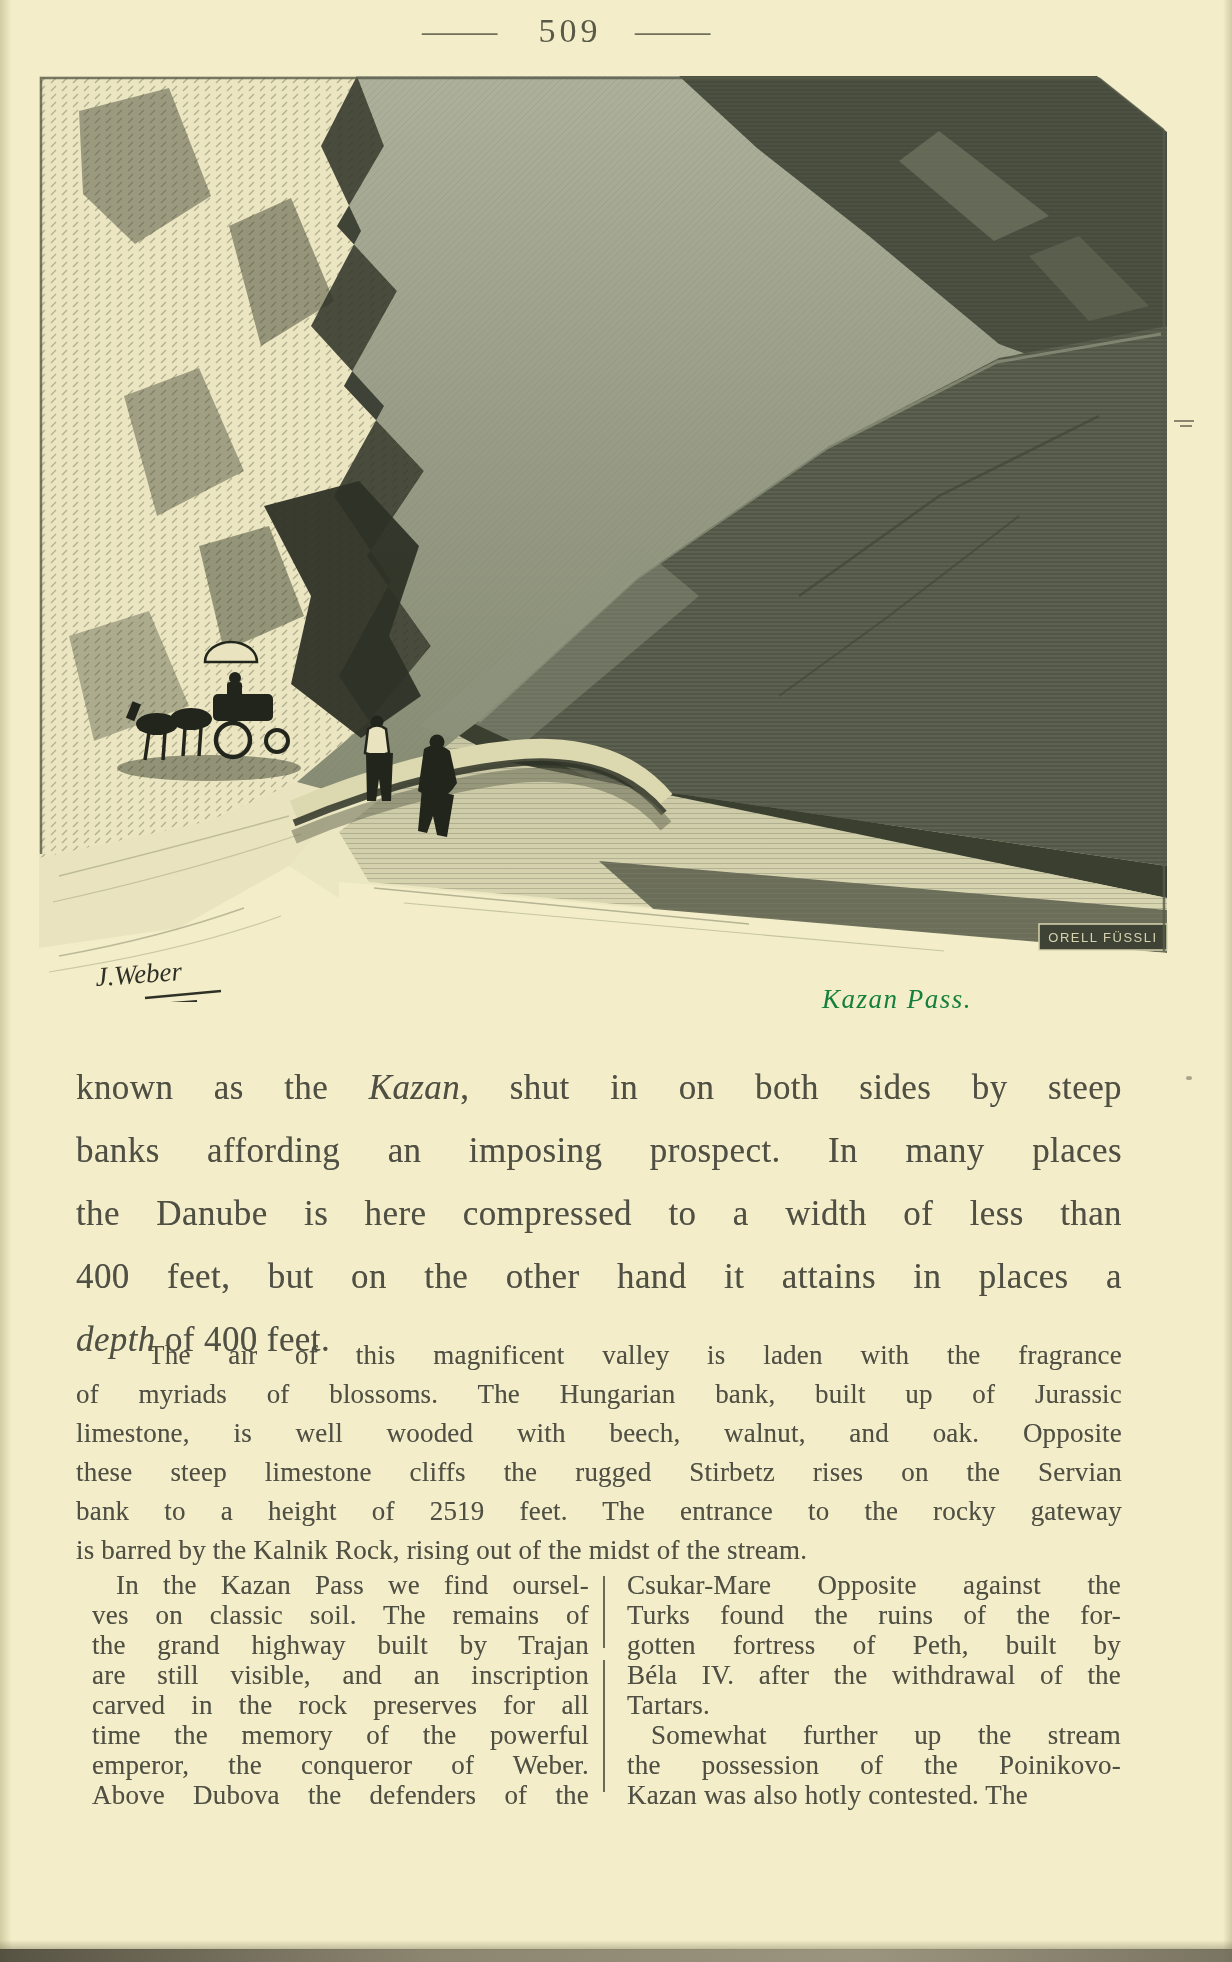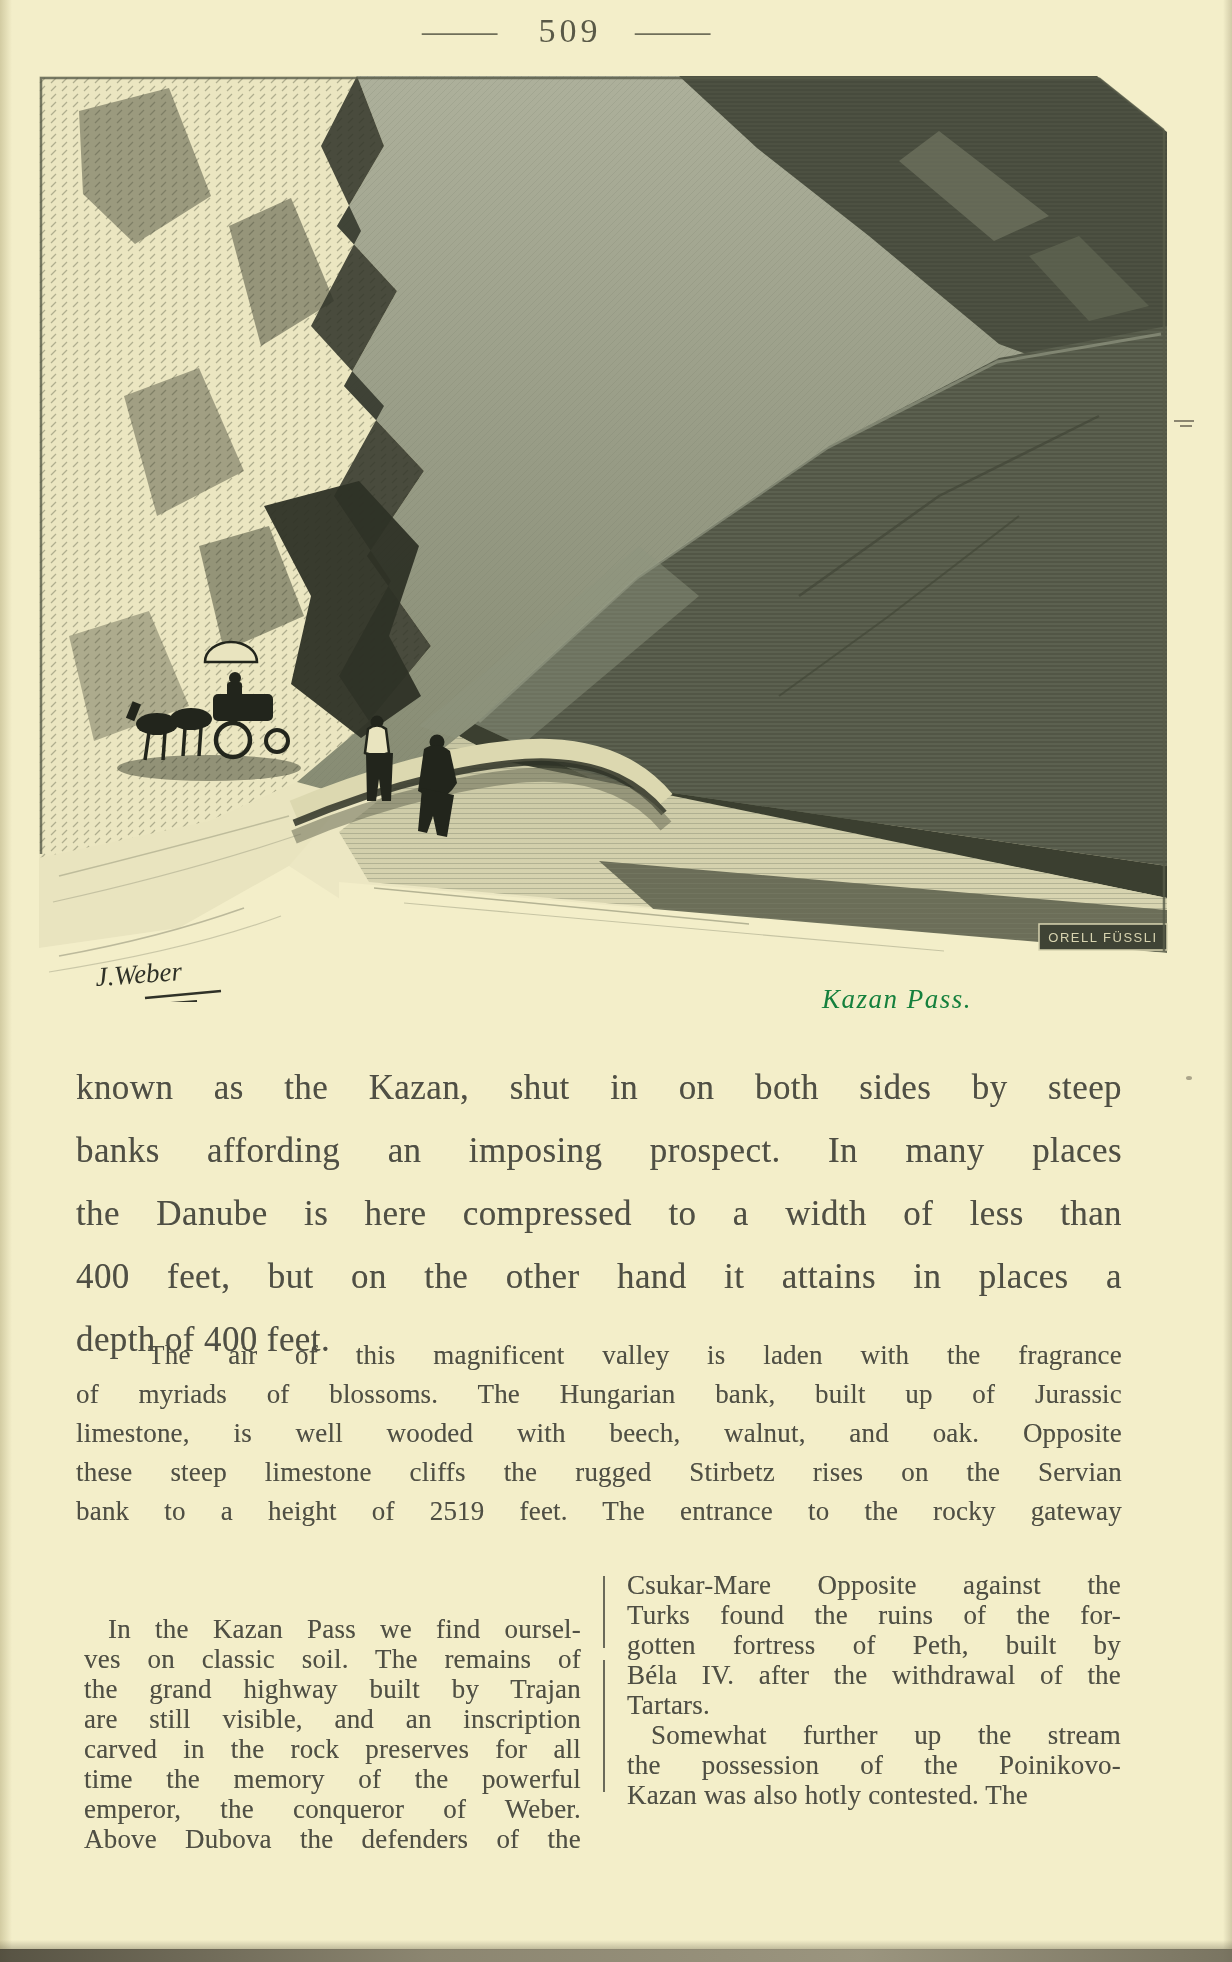--- a/index.html
+++ b/index.html
@@ -44,26 +44,26 @@
   .para1{position:absolute;left:76px;top:1056px;width:1046px;
     font-size:35px;line-height:63px;letter-spacing:.4px;color:#4f4f44;
     text-shadow:0 0 .6px rgba(80,80,68,.45);}
   .para2{position:absolute;left:76px;top:1336px;width:1046px;
     font-size:27px;line-height:39px;letter-spacing:.2px;color:#4f4f44;
     text-shadow:0 0 .5px rgba(80,80,68,.4);}
   .indent-big{padding-left:72px;}
   .indent-sm{padding-left:24px;}
   .col{position:absolute;top:1570px;font-size:27px;line-height:30px;
     letter-spacing:.2px;color:#4f4f44;text-shadow:0 0 .5px rgba(80,80,68,.4);}
-  .col-left{left:84px;width:497px;margin-top:44px;}
+  .col-left{left:92px;width:497px;}
   .col-right{left:627px;width:494px;}
   .divider{position:absolute;left:603px;width:2px;background:#6a6a5a;}
   .div-seg1{top:1576px;height:72px;}
   .div-seg2{top:1660px;height:132px;}
-  .it{}
+  .it{font-style:italic;}
 </style>
 </head>
 <body>
 
 <div class="page">
 
   <div class="page-number">
     <span class="pgdash">—</span>
     <span>509</span>
     <span class="pgdash">—</span>
@@ -195,20 +195,21 @@
     <div class="textline jl">400 feet, but on the other hand it attains in places a</div>
     <div class="textline ll"><span class="it">depth</span><span> of 400 feet.</span></div>
   </div>
 
   <div class="para2">
     <div class="textline jl indent-big">The air of this magnificent valley is laden with the fragrance</div>
     <div class="textline jl">of myriads of blossoms. The Hungarian bank, built up of Jurassic</div>
     <div class="textline jl">limestone, is well wooded with beech, walnut, and oak. Opposite</div>
     <div class="textline jl">these steep limestone cliffs the rugged Stirbetz rises on the Servian</div>
     <div class="textline jl">bank to a height of 2519 feet. The entrance to the rocky gateway</div>
+    <div class="textline ll">is barred by the Kalnik Rock, rising out of the midst of the stream.</div>
   </div>
 
   <div class="col col-left">
     <div class="textline jl indent-sm">In the Kazan Pass we find oursel-</div>
     <div class="textline jl">ves on classic soil. The remains of</div>
     <div class="textline jl">the grand highway built by Trajan</div>
     <div class="textline jl">are still visible, and an inscription</div>
     <div class="textline jl">carved in the rock preserves for all</div>
     <div class="textline jl">time the memory of the powerful</div>
     <div class="textline jl">emperor, the conqueror of Weber.</div>

